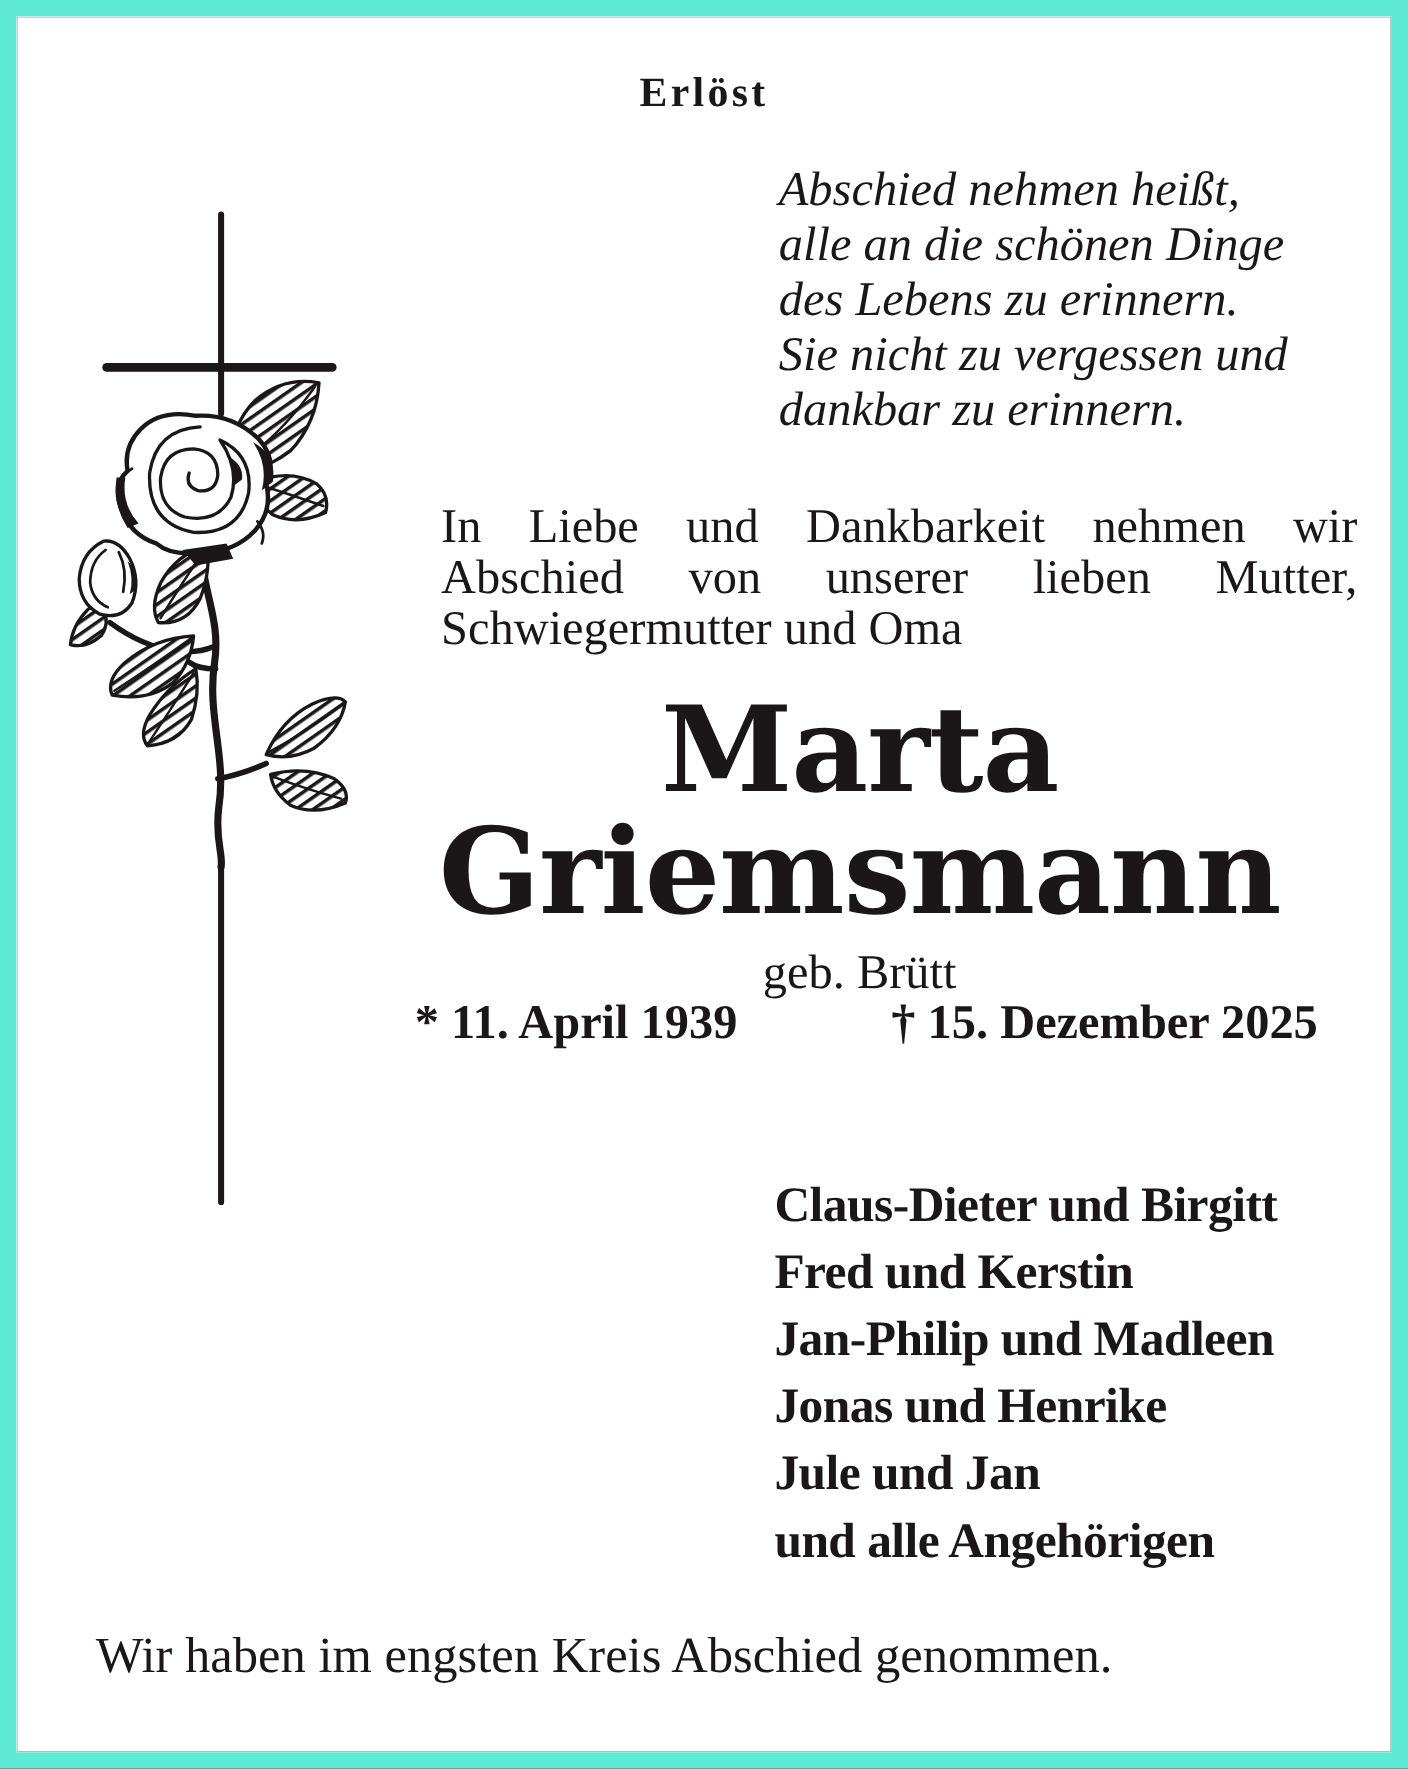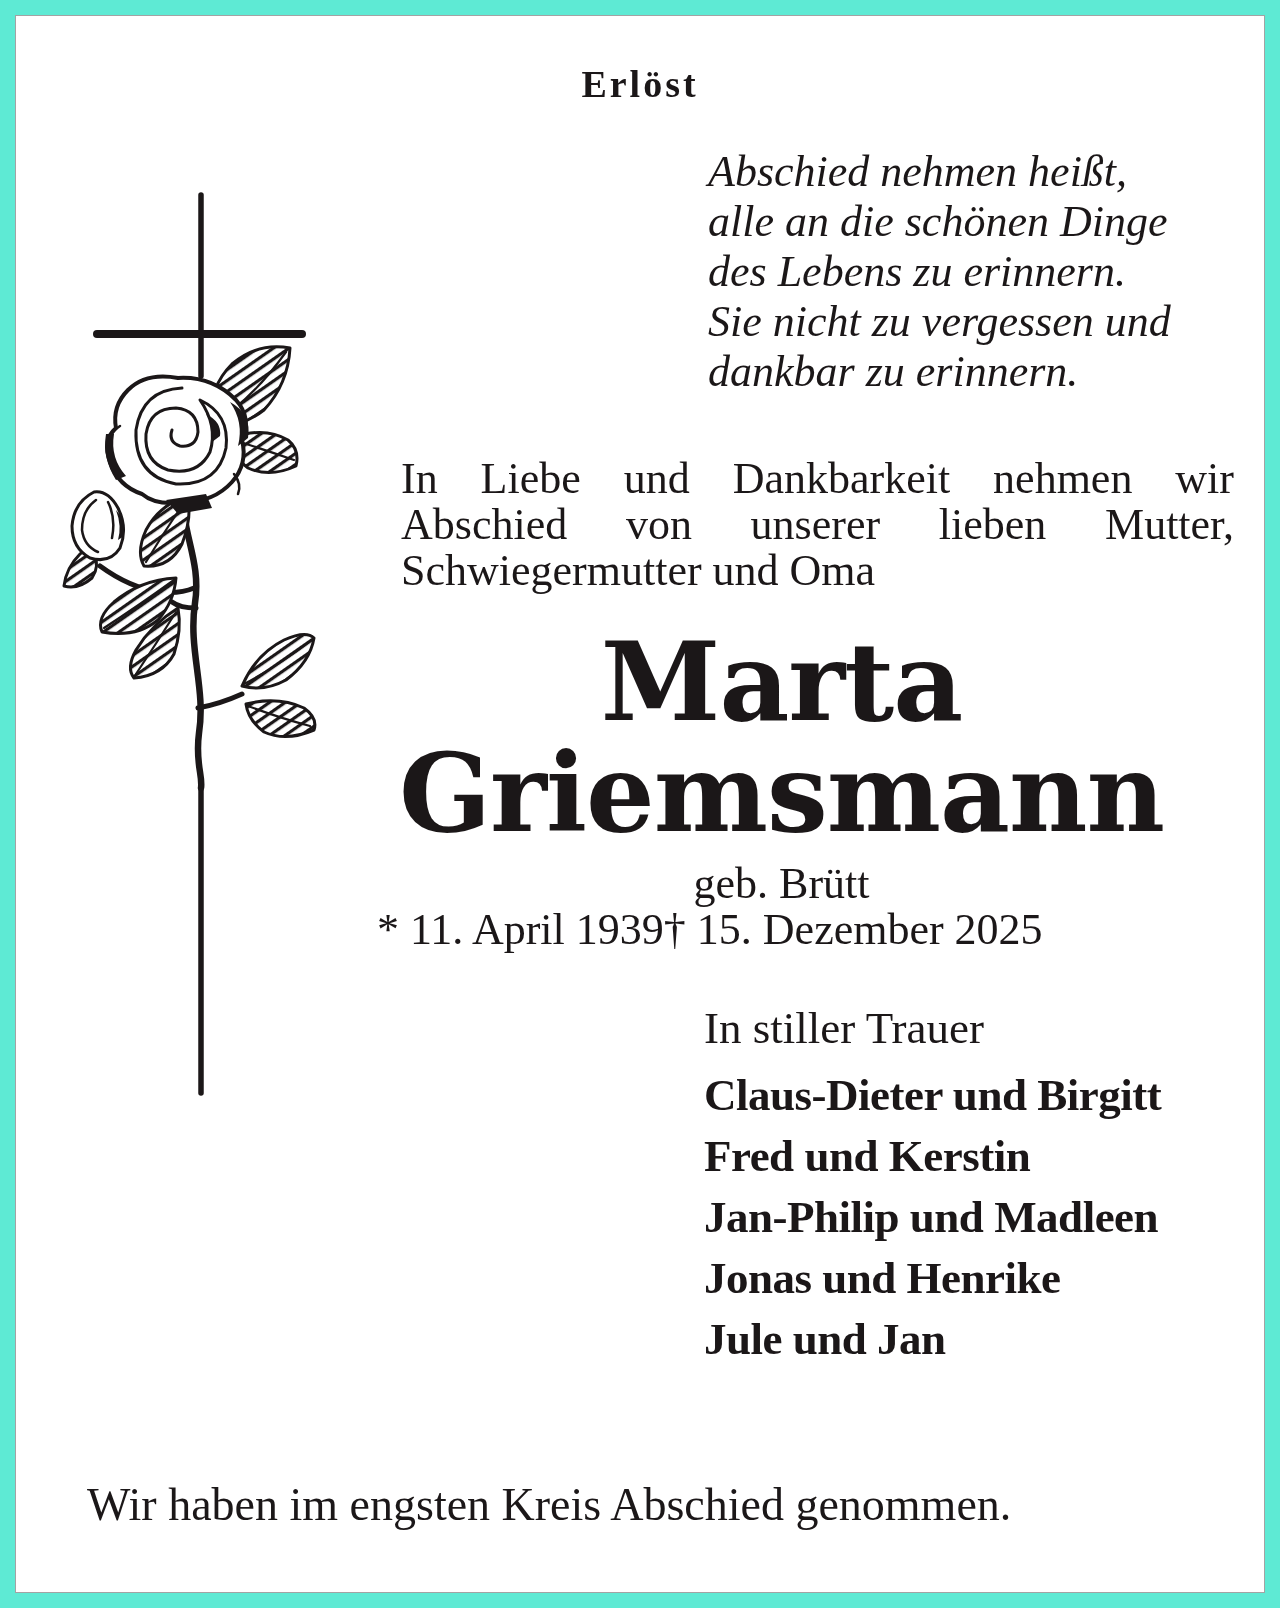--- a/index.html
+++ b/index.html
@@ -50,23 +50,24 @@
   .name-first{top:611px;}
   .name-last{top:722px;}
   .maiden{
     left:350px;top:846px;width:833px;
     text-align:center;
     font-size:44px;line-height:46px;
   }
   .dates{
     left:350px;top:891px;width:833px;
     box-sizing:border-box;padding-left:12px;
-    display:flex;
+    display:flex;justify-content:space-between;
     font-size:44px;line-height:48px;
     white-space:nowrap;
+    font-weight:bold;
   }
   .mourning-header{
     left:689px;top:988px;
     font-size:45px;line-height:50px;
     white-space:nowrap;
   }
   .mourners{
     left:689px;top:1050px;
     font-weight:bold;
     font-size:45px;line-height:61px;letter-spacing:-0.5px;
@@ -156,26 +157,26 @@
 
     <div class="abs name name-first">Marta</div>
     <div class="abs name name-last">Griemsmann</div>
     <div class="abs maiden">geb. Brütt</div>
 
     <div class="abs dates">
       <span>* 11. April 1939</span>
       <span>† 15. Dezember 2025</span>
     </div>
 
-    <div class="abs mourning-header">In stiller Trauer</div>
 
     <div class="abs mourners">
         <div class="mourner">Claus-Dieter und Birgitt</div>
         <div class="mourner">Fred und Kerstin</div>
         <div class="mourner">Jan-Philip und Madleen</div>
         <div class="mourner">Jonas und Henrike</div>
         <div class="mourner">Jule und Jan</div>
+        <div class="mourner">und alle Angehörigen</div>
       </div>
 
     <div class="abs closing">Wir haben im engsten Kreis Abschied genommen.</div>
 
   </div>
 </div>
 
 </body></html>

